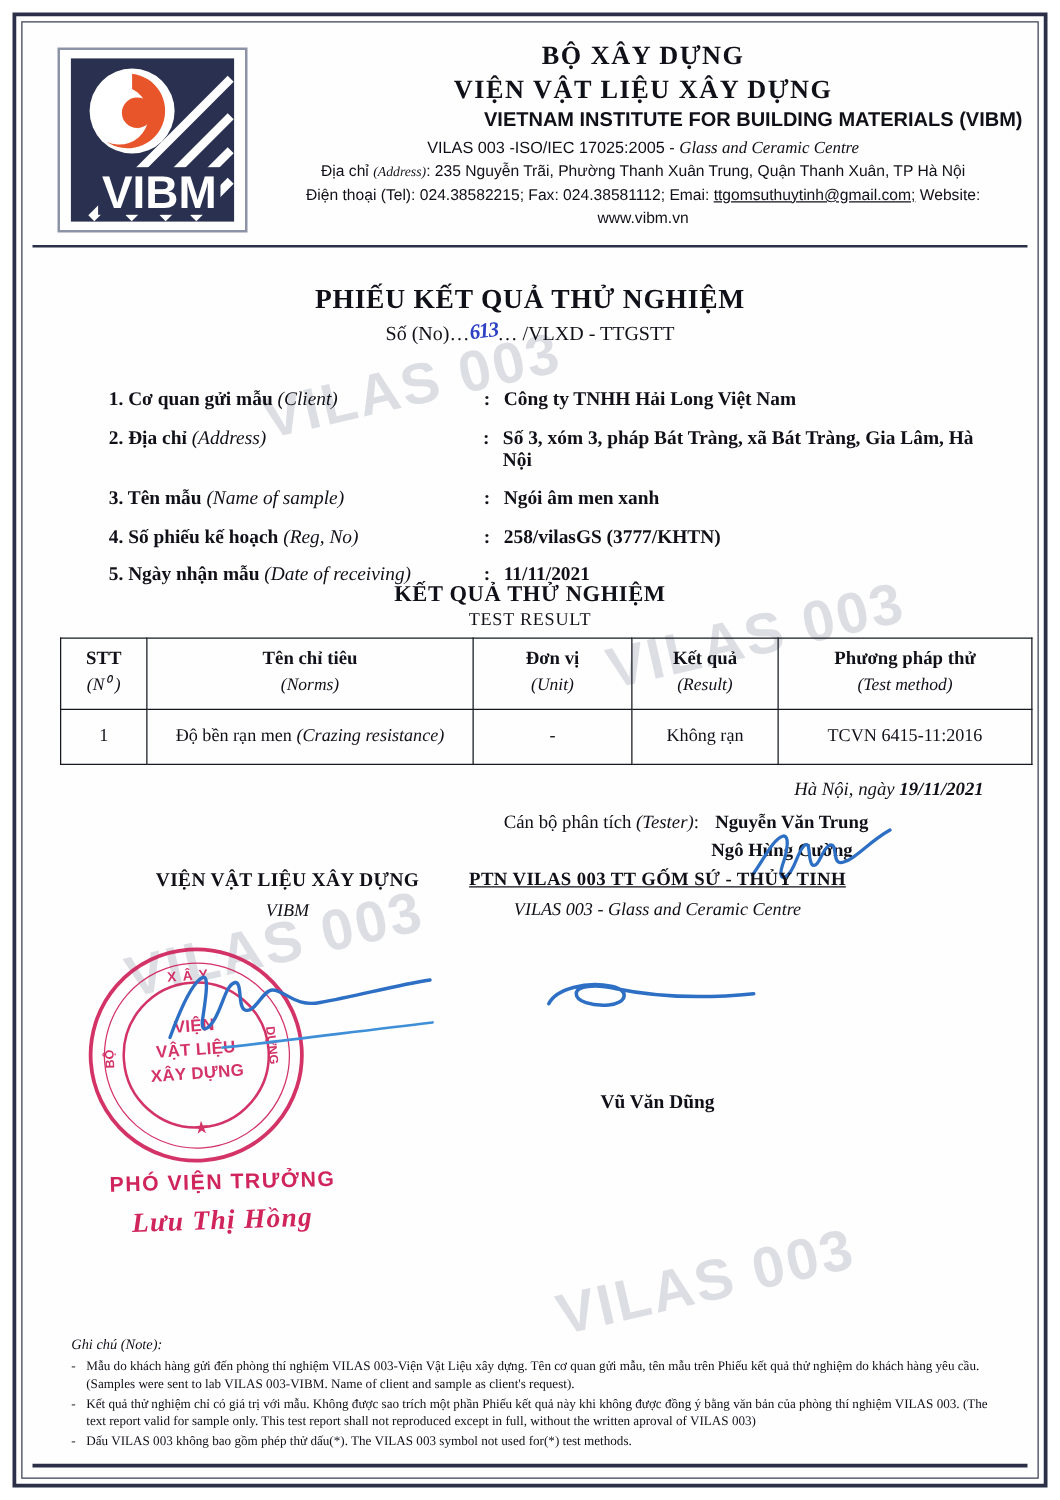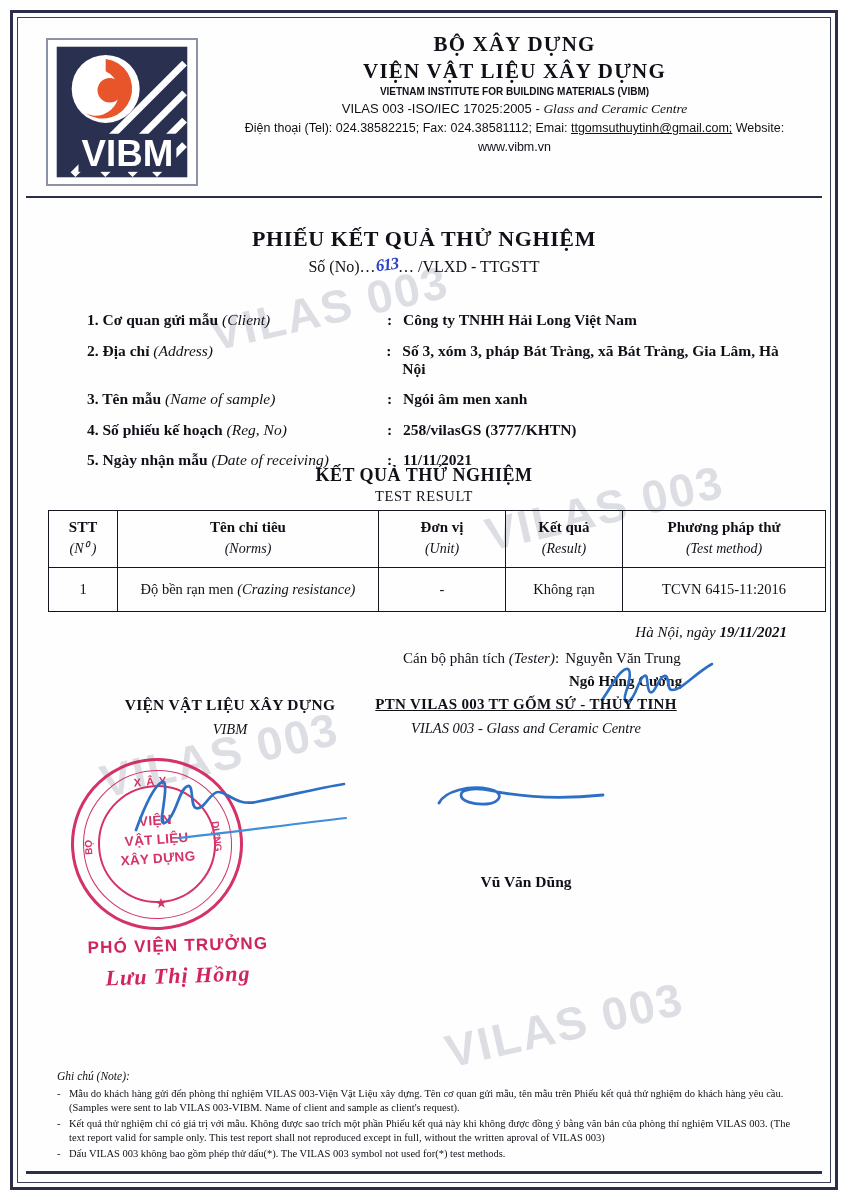--- a/index.html
+++ b/index.html
@@ -35,21 +35,21 @@
   }
   .logo-box{
     position:absolute;left:20px;top:12px;width:152px;height:148px;
     border:2px solid #8d93a6;padding:4px;box-sizing:border-box;background:#fff;
   }
   .logo-inner{position:relative;width:100%;height:100%;background:#fff;}
   .hdr-text{position:absolute;left:185px;right:4px;top:6px;text-align:center;}
   .l1{font-size:21px;font-weight:700;letter-spacing:1.2px;line-height:1.22;}
   .l2{font-size:21px;font-weight:700;letter-spacing:1.2px;line-height:1.3;}
   .l3{font-size:16.5px;font-weight:700;letter-spacing:.2px;line-height:1.35;margin-top:2px;}
-  .l4{font-family:"Liberation Sans",sans-serif;font-size:10px;font-weight:700;line-height:1.45;}
+  .l4{font-family:"Liberation Sans",sans-serif;font-size:16px;font-weight:700;line-height:1.45;text-align:right;}
   .l5{font-family:"Liberation Sans",sans-serif;font-size:13px;line-height:1.45;}
   .l5 i{font-family:"Liberation Serif",serif;font-size:13.5px;}
   .l6{font-family:"Liberation Sans",sans-serif;font-size:12.5px;line-height:1.5;}
   .l6 i{font-size:11px;font-family:"Liberation Serif",serif;}
   .l7{font-family:"Liberation Sans",sans-serif;font-size:12.5px;line-height:1.5;}
   .ul{text-decoration:underline;}
 
   
   .title-wrap{position:absolute;left:0;right:0;top:213px;text-align:center;}
   .t-main{font-size:22px;font-weight:700;letter-spacing:.6px;}
@@ -86,21 +86,21 @@
   td.c-name i{font-style:italic;}
   .col1{width:62px;}.col3{width:120px;}.col4{width:110px;}
 
   
   .sig{position:absolute;left:0;right:0;top:605px;height:470px;padding-left:12px;}
   .place-date{position:absolute;right:48px;top:6px;font-size:15px;font-style:italic;}
   .place-date b{font-style:italic;font-weight:700;}
   .tester-line{position:absolute;left:390px;top:32px;font-size:15px;}
   .tester-line .lab{font-weight:400;}
   .tester-line .lab i{font-style:italic;}
-  .tester-line .nm{font-weight:400;margin-left:6px;}
+  .tester-line .nm{font-weight:700;margin-left:13px;}
   .tester2{position:absolute;left:556px;top:55px;font-size:15px;font-weight:700;}
 
   .blk-left{position:absolute;left:82px;top:78px;width:270px;text-align:center;}
   .blk-right{position:absolute;left:338px;top:78px;width:350px;text-align:center;}
   .b-t1{font-size:15.5px;font-weight:700;letter-spacing:.3px;}
   .b-t1.sm{font-size:15px;text-decoration:underline;}
   .b-t2{font-size:14.5px;font-style:italic;margin-top:7px;}
 
   
   .seal{
@@ -201,20 +201,23 @@
       </div>
     </div>
 
     <div class="hdr-text">
       <div class="l1">BỘ XÂY DỰNG</div>
       <div class="l2">VIỆN VẬT LIỆU XÂY DỰNG</div>
       <div class="l4">VIETNAM INSTITUTE FOR BUILDING MATERIALS (VIBM)</div>
       <div class="l5">
         <span>VILAS 003 -ISO/IEC 17025:2005 - </span><i>Glass and Ceramic Centre</i>
       </div>
+      <div class="l6">
+        <span>Địa chỉ </span><i>(Address)</i><span>: 235 Nguyễn Trãi, Phường Thanh Xuân Trung, Quận Thanh Xuân, TP Hà Nội</span>
+      </div>
       <div class="l7">
         <span>Điện thoại (Tel): 024.38582215; Fax: 024.38581112; Emai: </span><span class="ul">ttgomsuthuytinh@gmail.com;</span><span> Website: www.vibm.vn</span>
       </div>
     </div>
   </div>
 
   <div class="title-wrap">
     <div class="t-main">PHIẾU KẾT QUẢ THỬ NGHIỆM</div>
     <div class="t-no">
       <span>Số (No)…</span><span class="hand-no">613</span><span>… /VLXD - TTGSTT</span>

